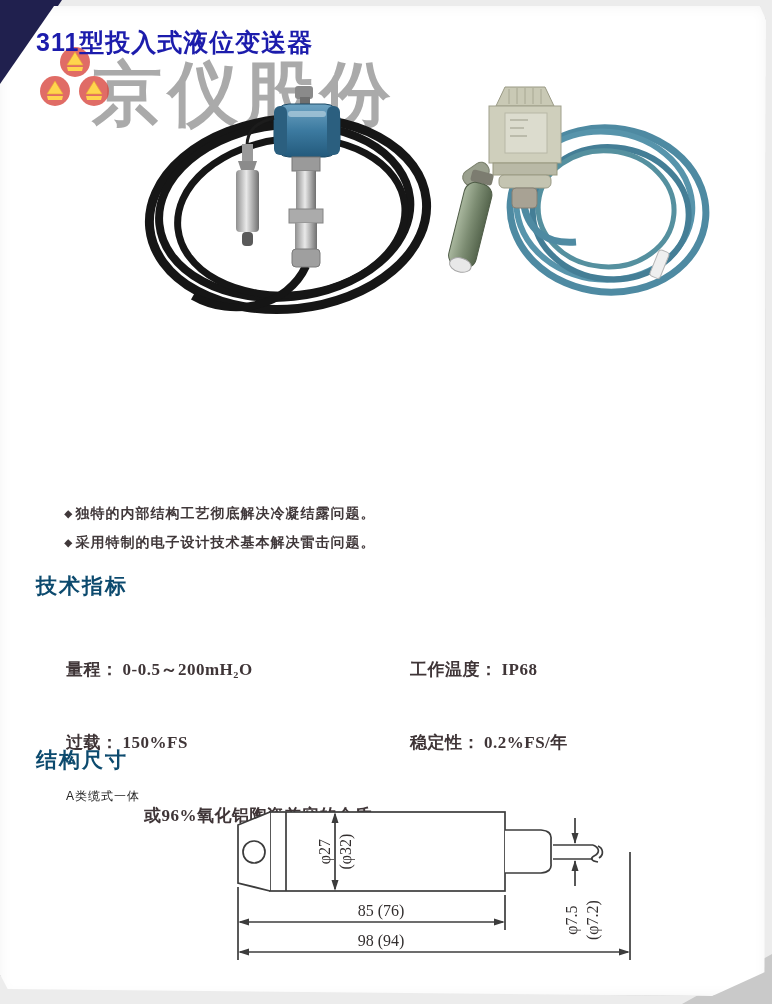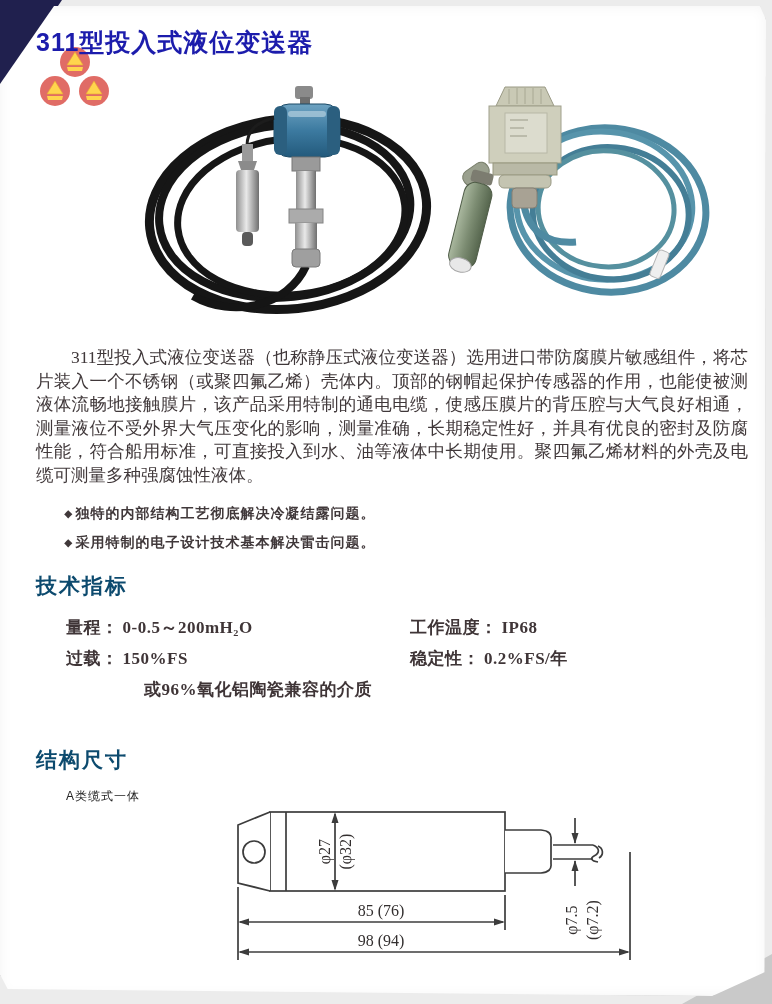--- a/index.html
+++ b/index.html
@@ -32,21 +32,21 @@
   .feature-item .bullet{margin-right:2px;}
 
   .sec-heading{position:absolute;font-family:"Liberation Sans","DejaVu Sans",sans-serif;font-weight:bold;
                font-size:21px;color:#0c4a6e;letter-spacing:2px;z-index:5;}
   .sec-tech{left:36px;top:572px;}
   .sec-struct{left:36px;top:746px;text-align:center;}
 
   .spec-col{position:absolute;top:612px;z-index:5;}
   .spec-col-left{left:66px;width:345px;}
   .spec-col-right{left:410px;width:345px;}
-  .spec-row{font-size:17px;line-height:31px;color:#3f3537;font-weight:600;letter-spacing:.5px;white-space:nowrap;}
+  .spec-row{font-size:17px;line-height:31px;color:#3f3537;font-weight:600;letter-spacing:.5px;white-space:nowrap;margin-top:42px;}
   .spec-row.indent{padding-left:74px;}
   .spec-label{margin-right:4px;}
 
   .variant-label{position:absolute;left:66px;top:788px;font-family:"Liberation Sans","DejaVu Sans",sans-serif;
                  font-size:12px;font-weight:normal;color:#222;z-index:5;letter-spacing:1px;}
   .drawing{position:absolute;left:185px;top:802px;z-index:5;}
   .dim-text{font-family:"Liberation Serif","DejaVu Serif",serif;fill:#332f2f;font-size:16px;}
 </style>
 </head>
 <body>
@@ -67,20 +67,21 @@
       <circle cx="17" cy="45" r="15" fill="#d94a42" opacity="0.88"></circle>
       <polygon points="17,35 9,48 25,48" fill="#ffd23e" stroke="#e8a020" stroke-width="0.6"></polygon>
       <polygon points="9,50 25,50 24,54 10,54" fill="#ffd23e"></polygon>
     </g>
     <g>
       <circle cx="56" cy="45" r="15" fill="#d94a42" opacity="0.88"></circle>
       <polygon points="56,35 48,48 64,48" fill="#ffd23e" stroke="#e8a020" stroke-width="0.6"></polygon>
       <polygon points="48,50 64,50 63,54 49,54" fill="#ffd23e"></polygon>
     </g>
   </svg>
+  <div class="watermark-text">京仪股份</div>
 
   <div class="page-title">311型投入式液位变送器</div>
 
   <svg class="photo photo-left" width="325" height="250" viewBox="0 0 325 250">
     <defs>
       <linearGradient id="steelV" x1="0" y1="0" x2="1" y2="0">
         <stop offset="0" stop-color="#8f8f8f"></stop>
           <stop offset="0.45" stop-color="#e9e9e9"></stop>
           <stop offset="1" stop-color="#6f6f6f"></stop>
       </linearGradient>
@@ -147,21 +148,20 @@
       <rect x="64" y="106" width="25" height="20" rx="4" fill="#a8a294" stroke="#868074"></rect>
       <rect x="14" y="84" width="28" height="16" rx="7" fill="#9aa08e" stroke="#767c68" transform="rotate(-35 28 92)"></rect>
     </g>
     <g transform="rotate(14 22 140)">
       <rect x="12" y="88" width="22" height="12" rx="3" fill="#7c7c70"></rect>
       <rect x="9" y="100" width="28" height="86" rx="11" fill="url(#greenProbe)" stroke="#4f5c47"></rect>
       <ellipse cx="23" cy="184" rx="11" ry="7" fill="#e8e8e8" stroke="#a5a5a5"></ellipse>
     </g>
   </svg>
 
-  <div class="intro">311型投入式液位变送器（也称静压式液位变送器）选用进口带防腐膜片敏感组件，将芯片装入一个不锈钢（或聚四氟乙烯）壳体内。顶部的钢帽起保护传感器的作用，也能使被测液体流畅地接触膜片，该产品采用特制的通电电缆，使感压膜片的背压腔与大气良好相通，测量液位不受外界大气压变化的影响，测量准确，长期稳定性好，并具有优良的密封及防腐性能，符合船用标准，可直接投入到水、油等液体中长期使用。聚四氟乙烯材料的外壳及电缆可测量多种强腐蚀性液体。</div>
 
   <div class="features">
 
       <div class="feature-item">
         <span class="bullet">◆</span><span class="feature-text">独特的内部结构工艺彻底解决冷凝结露问题。</span>
       </div>
 
       <div class="feature-item">
         <span class="bullet">◆</span><span class="feature-text">采用特制的电子设计技术基本解决雷击问题。</span>
       </div>

